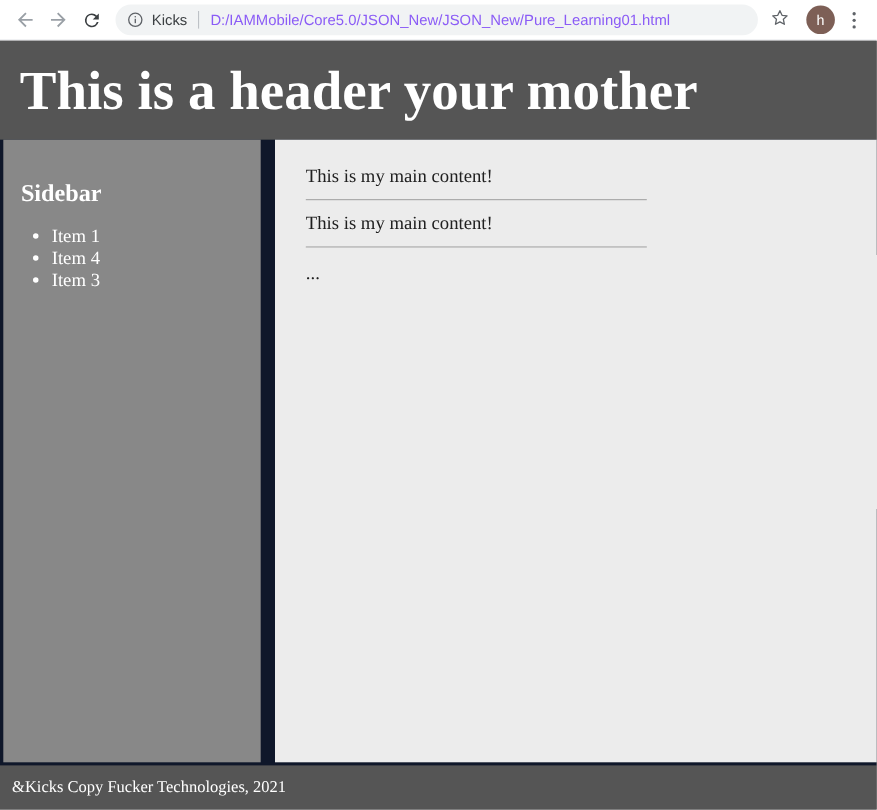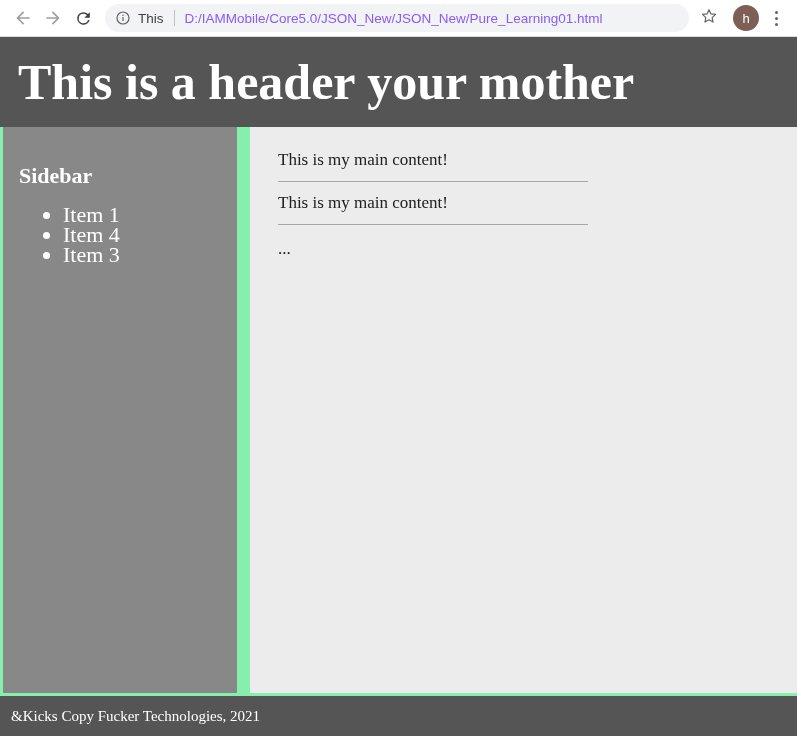--- a/index.html
+++ b/index.html
@@ -114,21 +114,21 @@
     font-size: 50px;
     line-height: 58px;
     color: #ffffff;
     white-space: nowrap;
   }
 
   .body-wrap {
     position: absolute;
     left: 0; top: 90px;
     width: 797px; height: 569px;
-    background: #86efac;
+    background: #0f172a;
   }
 
   
   .sidebar {
     position: absolute;
     left: 3px; top: 0;
     width: 234px;
     height: 566px;
     background: #888888;
     color: #ffffff;
@@ -140,24 +140,24 @@
     position: absolute;
     left: 16px; top: 36px;
     font-size: 22px;
     line-height: 26px;
     font-weight: bold;
     color: #ffffff;
   }
   .sidebar ul {
     margin: 0;
     position: absolute;
-    left: 20px; top: 78px;
+    left: 4px; top: 78px;
     padding-left: 40px;
     list-style: disc;
-    font-size: 22px;
+    font-size: 17px;
     line-height: 20px;
   }
   .sidebar li { margin: 0 0 0 0; padding: 0; }
 
   
   .main {
     position: absolute;
     left: 250px; top: 0;
     width: 620px;
     height: 566px;
@@ -260,21 +260,21 @@
   </div>
 
   <div class="omnibox">
     <span class="info-icon">
       <svg width="16" height="16" viewBox="0 0 24 24">
         <circle cx="12" cy="12" r="9" fill="none" stroke="#5f6368" stroke-width="1.8"></circle>
         <rect x="11.1" y="10.6" width="1.8" height="6" fill="#5f6368"></rect>
         <circle cx="12" cy="7.8" r="1.1" fill="#5f6368"></circle>
       </svg>
     </span>
-    <span class="scheme-label">This</span>
+    <span class="scheme-label">Kicks</span>
     <span class="omni-divider"></span>
     <span class="url-text" title="D:/IAMMobile/Core5.0/JSON_New/JSON_New/Pure_Learning01.html">D:/IAMMobile/Core5.0/JSON_New/JSON_New/Pure_Learning01.html</span>
   </div>
 
   <div class="star-btn">
     <span>
       <svg width="18" height="18" viewBox="0 0 24 24">
         <path d="M12 3.6l2.6 5.6 6.1.7-4.5 4.2 1.2 6-5.4-3-5.4 3 1.2-6L3.3 9.9l6.1-.7L12 3.6z" fill="none" stroke="#5f6368" stroke-width="1.6" stroke-linejoin="round"></path>
       </svg>
     </span>

